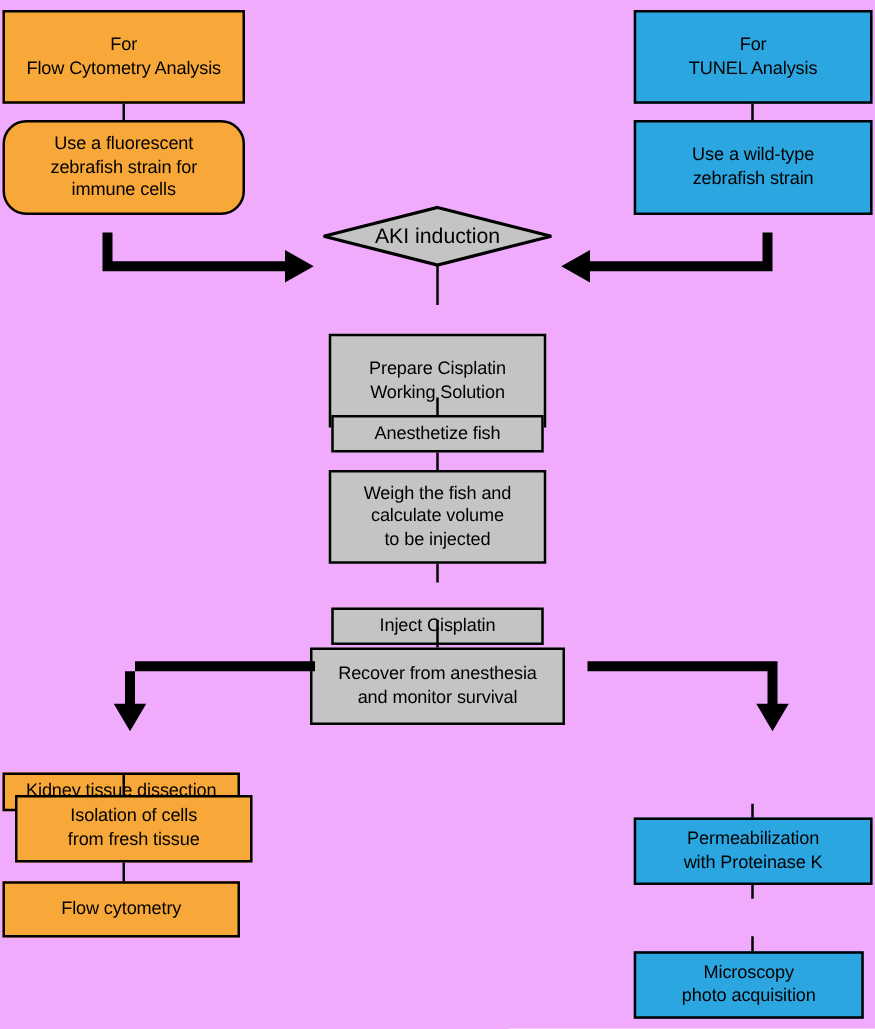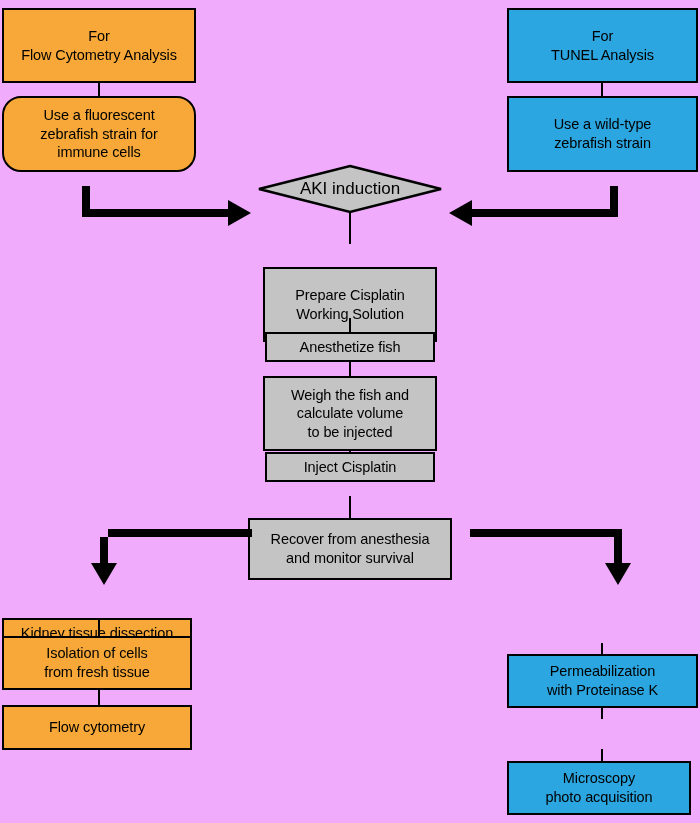--- a/index.html
+++ b/index.html
@@ -122,40 +122,40 @@
   <div class="node gray" style="left:265px; top:332px; width:170px; height:30px;text-align:center;">Anesthetize fish</div>
 
   <div class="vline" style="left:349px; top:362px; height:15px;"></div>
 
   <div class="node gray" style="left:263px; top:376px; width:174px; height:75px;">Weigh the fish and
 calculate volume
 to be injected</div>
 
   <div class="vline" style="left:349px; top:451px; height:15px;"></div>
 
-  <div class="node gray" style="left:265px; top:452px; width:170px; height:30px;">Inject Cisplatin</div>
+  <div class="node gray" style="left:265px; top:486px; width:170px; height:30px;">Inject Cisplatin</div>
 
   <div class="vline" style="left:349px; top:496px; height:23px;"></div>
 
   <div class="node gray" style="left:248px; top:518px; width:204px; height:62px;">Recover from anesthesia
 and monitor survival</div>
 
   <svg class="arrow-svg" style="left:82px; top:525px; width:170px; height:60px;" viewBox="0 0 170 60">
     <path d="M 170 4 L 170 12 L 18 12 L 18 38 L 9 38 L 22 60 L 35 38 L 26 38 L 26 4 Z"></path>
   </svg>
 
   <svg class="arrow-svg" style="left:470px; top:525px; width:170px; height:60px;" viewBox="0 0 170 60">
     <path d="M 0 4 L 0 12 L 144 12 L 144 38 L 135 38 L 148 60 L 161 38 L 152 38 L 152 4 Z"></path>
   </svg>
 
   <div class="node orange" style="left:2px; top:589px; width:190px; height:31px;margin-top:29px;">Kidney tissue dissection</div>
 
   <div class="vline" style="left:98px; top:620px; height:17px;"></div>
 
-  <div class="node orange" style="left:2px; top:636px; width:190px; height:54px;">Isolation of cells
+  <div class="node orange" style="left:12px; top:636px; width:190px; height:54px;">Isolation of cells
 from fresh tissue</div>
 
   <div class="vline" style="left:98px; top:690px; height:16px;"></div>
 
   <div class="node orange" style="left:2px; top:705px; width:190px; height:45px;">Flow cytometry</div>
 
 
   <div class="vline" style="left:601px; top:643px; height:12px;"></div>
 
   <div class="node blue" style="left:507px; top:654px; width:191px; height:54px;">Permeabilization

